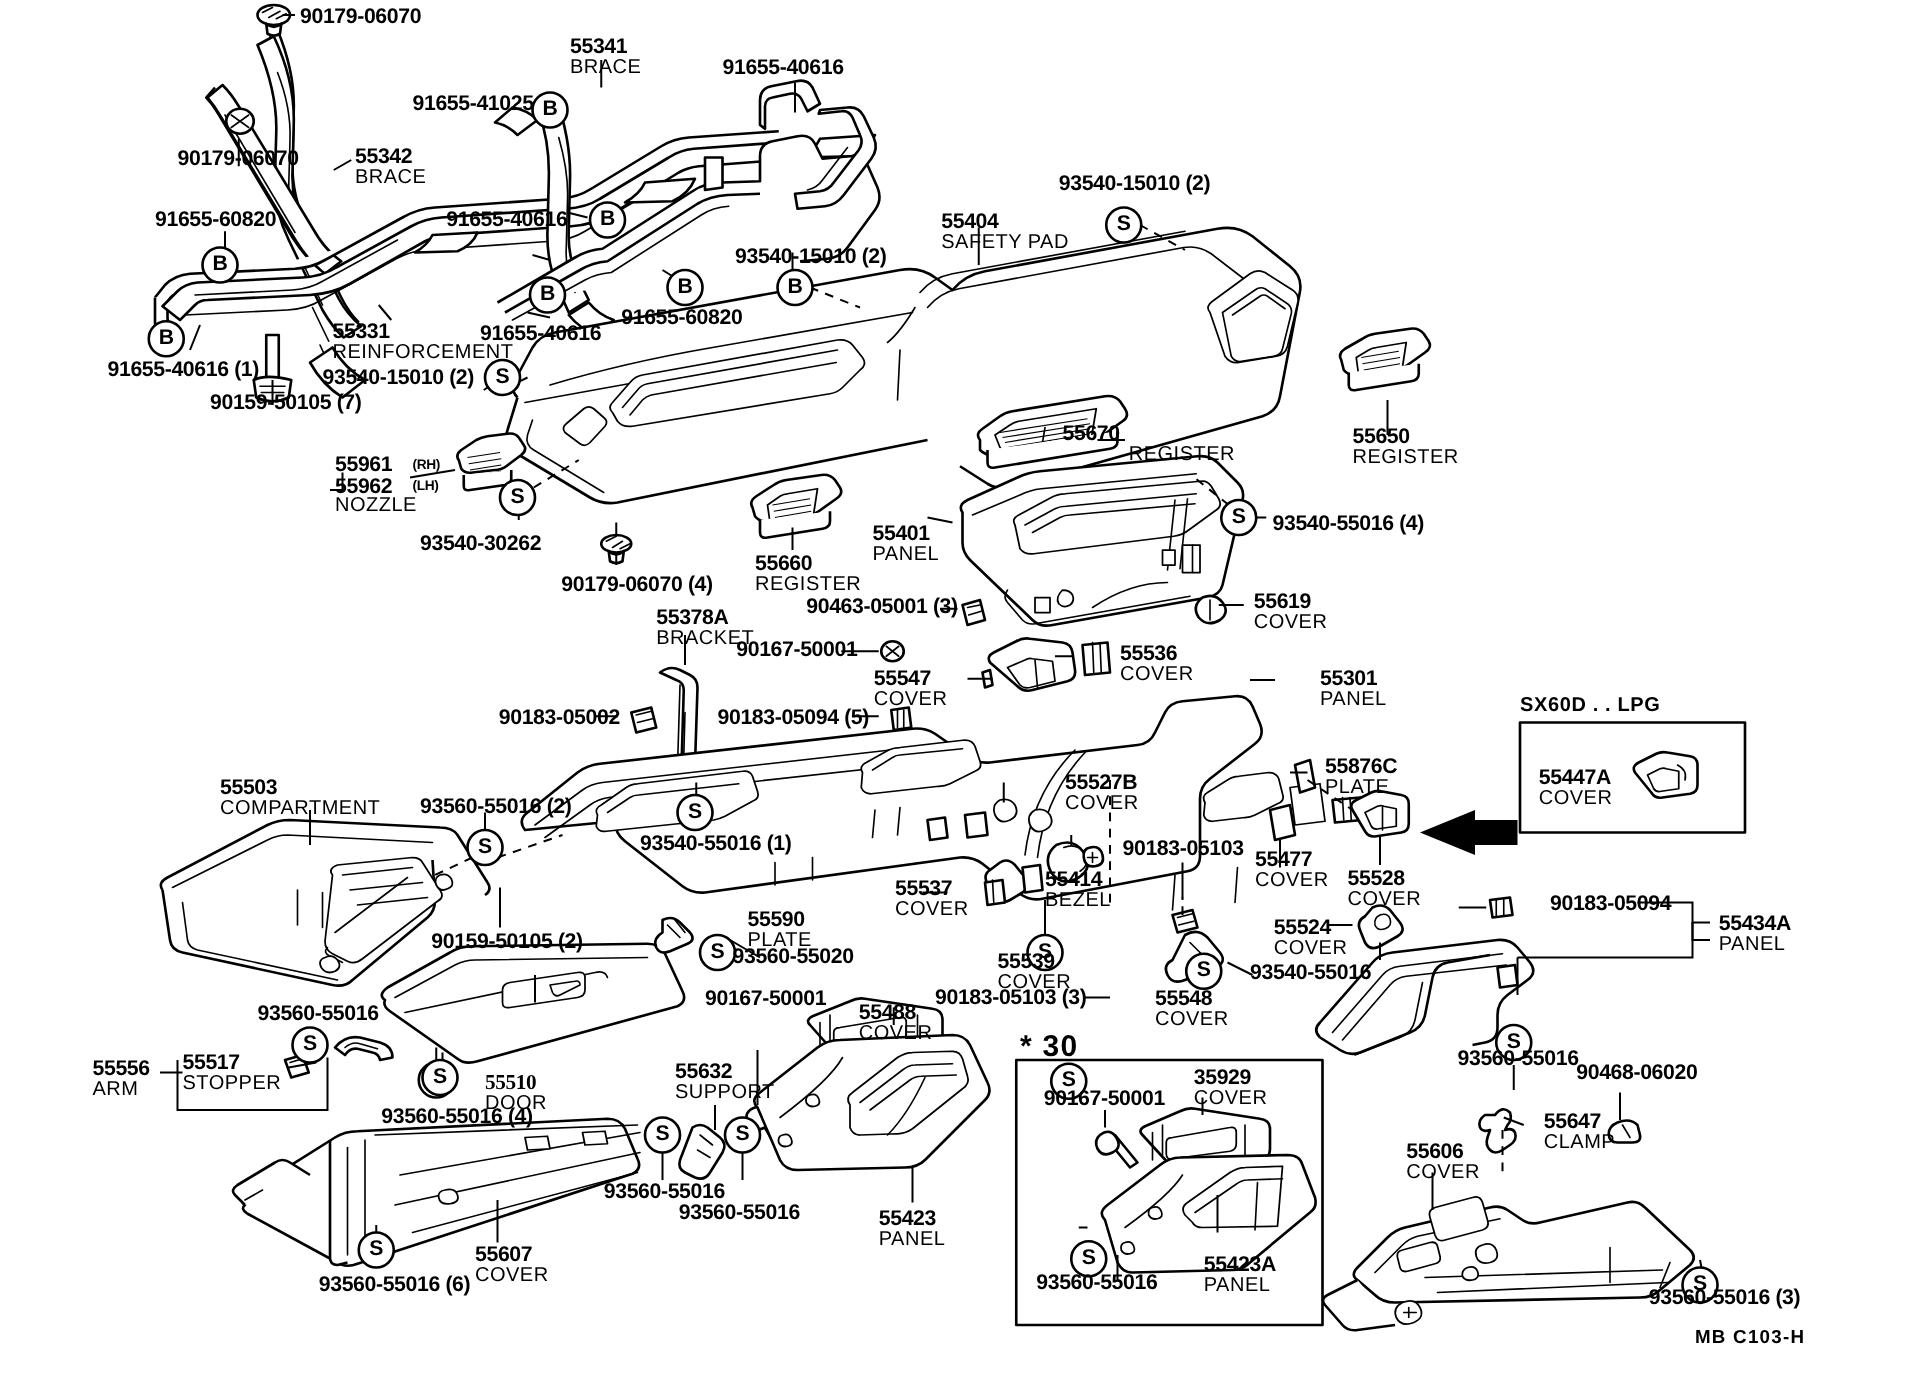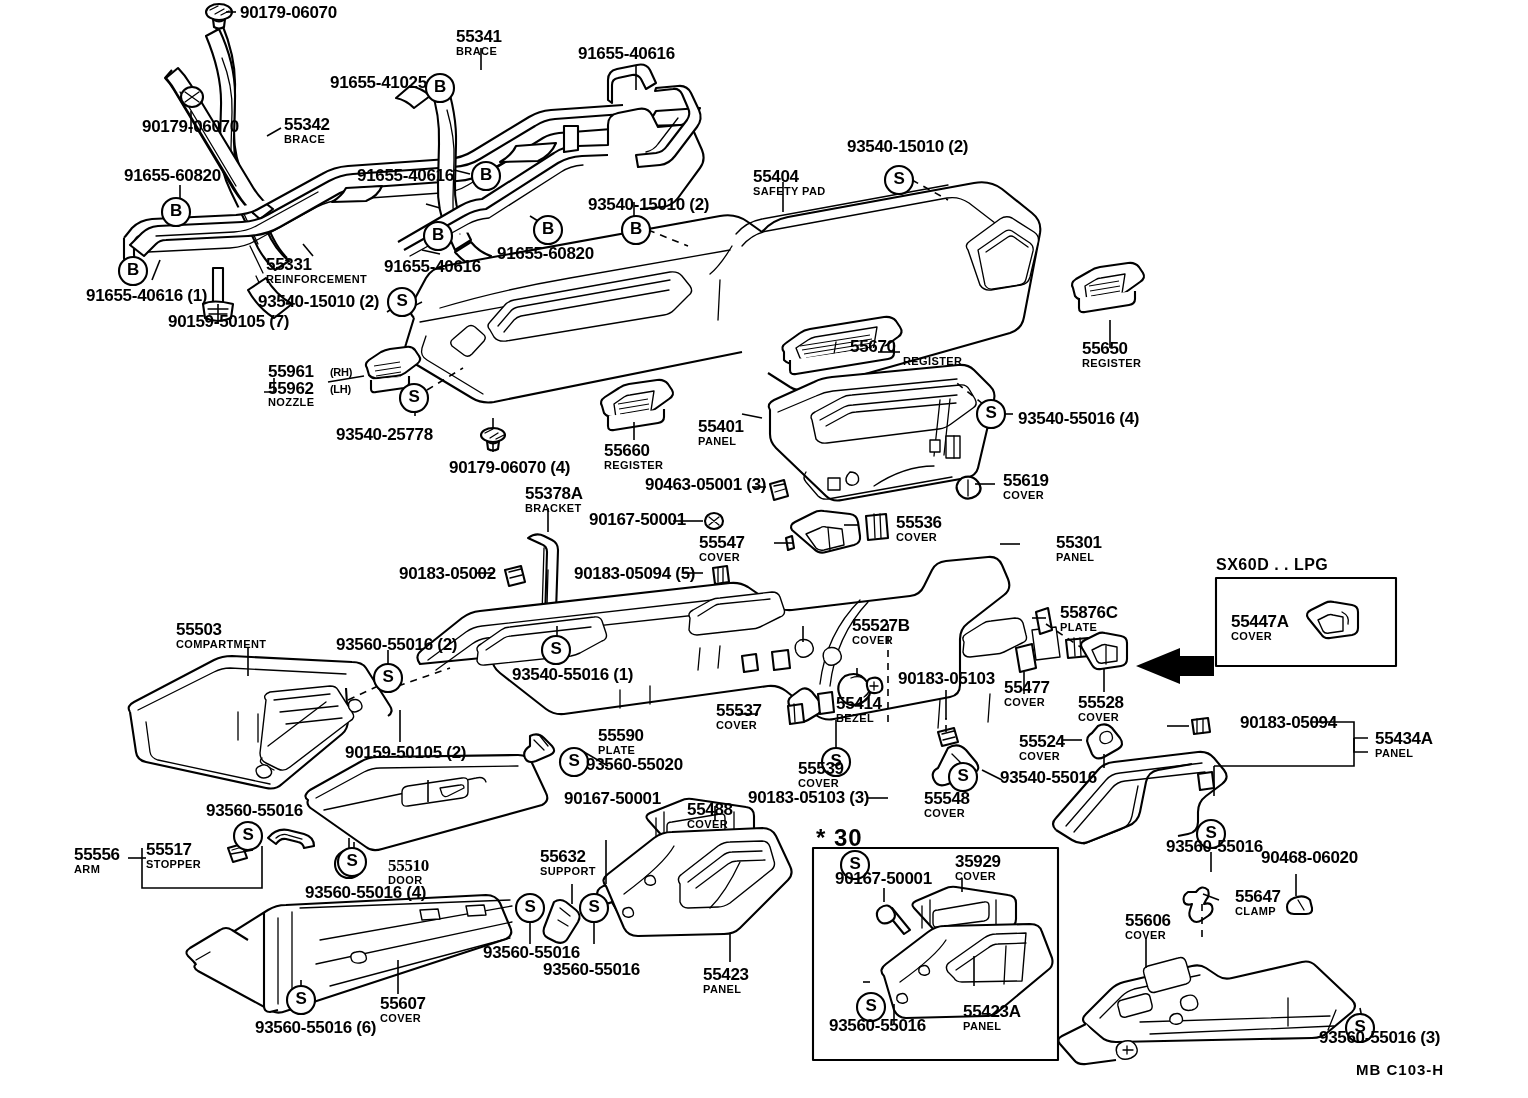--- a/index.html
+++ b/index.html
@@ -1,21 +1,21 @@
 <!DOCTYPE html>
 <html><head>
 <meta charset="utf-8">
 <style>
   html,body{margin:0;padding:0;background:#ffffff;}
   body{width:1528px;height:1098px;overflow:hidden;font-family:"Liberation Sans",sans-serif;color:#000;}
   #sheet{position:relative;width:1528px;height:1098px;background:#fff;}
   svg#art{position:absolute;left:0;top:0;width:1528px;height:1098px;}
   .lbl{position:absolute;white-space:nowrap;line-height:1.0;letter-spacing:-0.3px;}
   .num{font-size:17px;font-weight:700;}
-  .sub{font-size:11px;font-weight:700;letter-spacing:0.4px;}
+  .sub{font-size:16px;font-weight:400;letter-spacing:0.4px;}
   .small{font-size:11px;font-weight:700;}
   .ctr{text-align:center;}
   .foot{font-size:15px;font-weight:700;letter-spacing:1px;}
   .boxttl{font-size:16px;font-weight:700;letter-spacing:0.5px;}
   .star{font-size:24px;font-weight:700;letter-spacing:1px;}
 </style>
 </head>
 <body>
 
 <div id="sheet">
@@ -593,21 +593,21 @@
 
 <div class="lbl num" style="left:850px;top:338px;">55670</div>
 <div class="lbl sub" style="left:903px;top:356px;">REGISTER</div>
 
 <div class="lbl num" style="left:268px;top:363px;">55961</div>
 <div class="lbl small" style="left:330px;top:367px;text-align:center;">(RH)</div>
 <div class="lbl num" style="left:268px;top:380px;">55962</div>
 <div class="lbl small" style="left:330px;top:384px;">(LH)</div>
 <div class="lbl sub" style="left:268px;top:397px;">NOZZLE</div>
 
-<div class="lbl num" style="left:336px;top:426px;">93540-25778</div>
+<div class="lbl num" style="left:336px;top:426px;">93540-30262</div>
 <div class="lbl num" style="left:449px;top:459px;">90179-06070 (4)</div>
 
 <div class="lbl num" style="left:604px;top:442px;">55660</div>
 <div class="lbl sub" style="left:604px;top:460px;">REGISTER</div>
 
 <div class="lbl num" style="left:698px;top:418px;">55401</div>
 <div class="lbl sub" style="left:698px;top:436px;">PANEL</div>
 
 <div class="lbl num" style="left:1018px;top:410px;">93540-55016 (4)</div>
 <div class="lbl num" style="left:645px;top:476px;">90463-05001 (3)</div>

